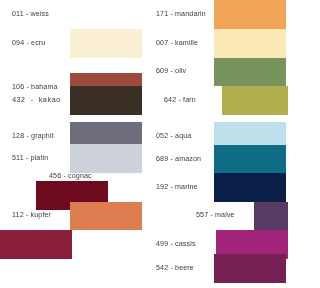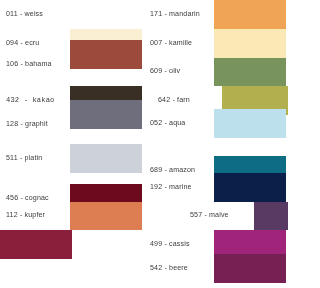--- a/index.html
+++ b/index.html
@@ -31,21 +31,21 @@
     position: absolute;
     left: 0;
     width: 144px;
     height: 28.8px;
     display: flex;
     align-items: center;
   }
   .swatch-label {
     width: 70px;
     box-sizing: border-box;
-    padding-left: 6px;
+    padding-left: 12px;
     font-size: 7.1px;
     line-height: 9px;
     color: #3b3b3b;
     letter-spacing: 0.15px;
     white-space: nowrap;
     text-align: left;
   }
   .swatch-chip {
     width: 72px;
     height: 28.8px;
@@ -61,37 +61,37 @@
 <div id="chart">
   <div class="column col-left">
       <div class="swatch-row" style="top: 0px;">
         <div class="swatch-label">011 - weiss</div>
         <div class="swatch-chip is-white" style="background: rgb(255, 255, 255);"></div>
       </div>
       <div class="swatch-row" style="top: 28.8px;">
         <div class="swatch-label">094 - ecru</div>
         <div class="swatch-chip" style="background: rgb(250, 239, 210);"></div>
       </div>
-      <div class="swatch-row" style="top: 40px; align-items: flex-end;">
+      <div class="swatch-row" style="top: 73px;">
         <div class="swatch-label">106 - bahama</div>
         <div class="swatch-chip" style="background: rgb(156, 74, 60);"></div>
       </div>
       <div class="swatch-row" style="top: 86.4px; font-family: Liberation Mono, monospace;">
         <div class="swatch-label">432 - kakao</div>
         <div class="swatch-chip" style="background: rgb(58, 47, 37);"></div>
       </div>
-      <div class="swatch-row" style="top: 100px; align-items: flex-end;">
+      <div class="swatch-row" style="top: 122px;">
         <div class="swatch-label">128 - graphit</div>
         <div class="swatch-chip" style="background: rgb(110, 110, 124);"></div>
       </div>
       <div class="swatch-row" style="top: 144px;">
         <div class="swatch-label">511 - platin</div>
         <div class="swatch-chip" style="background: rgb(205, 209, 218);"></div>
       </div>
-      <div class="swatch-row" style="top: 184px;">
+      <div class="swatch-row" style="top: 172px; flex-direction: column;">
         <div class="swatch-label">456 - cognac</div>
         <div class="swatch-chip" style="background: rgb(110, 10, 30);"></div>
       </div>
       <div class="swatch-row" style="top: 201.6px;">
         <div class="swatch-label">112 - kupfer</div>
         <div class="swatch-chip" style="background: rgb(221, 125, 82);"></div>
       </div>
       <div class="swatch-row" style="top: 230.4px;">
         <div class="swatch-chip" style="background: rgb(138, 31, 60);"></div>
       </div>
@@ -106,37 +106,37 @@
         <div class="swatch-chip" style="background: rgb(250, 233, 180);"></div>
       </div>
       <div class="swatch-row" style="top: 57.6px;">
         <div class="swatch-label">609 - oliv</div>
         <div class="swatch-chip" style="background: rgb(120, 147, 92);"></div>
       </div>
       <div class="swatch-row" style="top: 86.4px; margin-left: 8px;">
         <div class="swatch-label">642 - farn</div>
         <div class="swatch-chip" style="background: rgb(178, 176, 78);"></div>
       </div>
-      <div class="swatch-row" style="top: 109px;">
+      <div class="swatch-row" style="top: 122px;">
         <div class="swatch-label">052 - aqua</div>
         <div class="swatch-chip" style="background: rgb(188, 224, 236);"></div>
       </div>
-      <div class="swatch-row" style="top: 156px;">
+      <div class="swatch-row" style="top: 145px;">
         <div class="swatch-label">689 - amazon</div>
         <div class="swatch-chip" style="background: rgb(14, 108, 132);"></div>
       </div>
       <div class="swatch-row" style="top: 172.8px;">
         <div class="swatch-label">192 - marine</div>
         <div class="swatch-chip" style="background: rgb(10, 32, 72);"></div>
       </div>
       <div class="swatch-row" style="top: 201.6px; margin-left: 40px;">
         <div class="swatch-label">557 - malve</div>
         <div class="swatch-chip" style="background: rgb(88, 58, 99);"></div>
       </div>
-      <div class="swatch-row" style="top: 230.4px;">
+      <div class="swatch-row" style="top: 230.4px; justify-content: space-between;">
         <div class="swatch-label">499 - cassis</div>
         <div class="swatch-chip" style="background: rgb(160, 37, 122);"></div>
       </div>
       <div class="swatch-row" style="top: 254px;">
         <div class="swatch-label">542 - beere</div>
         <div class="swatch-chip" style="background: rgb(118, 32, 84);"></div>
       </div>
     </div>
 </div>
 

